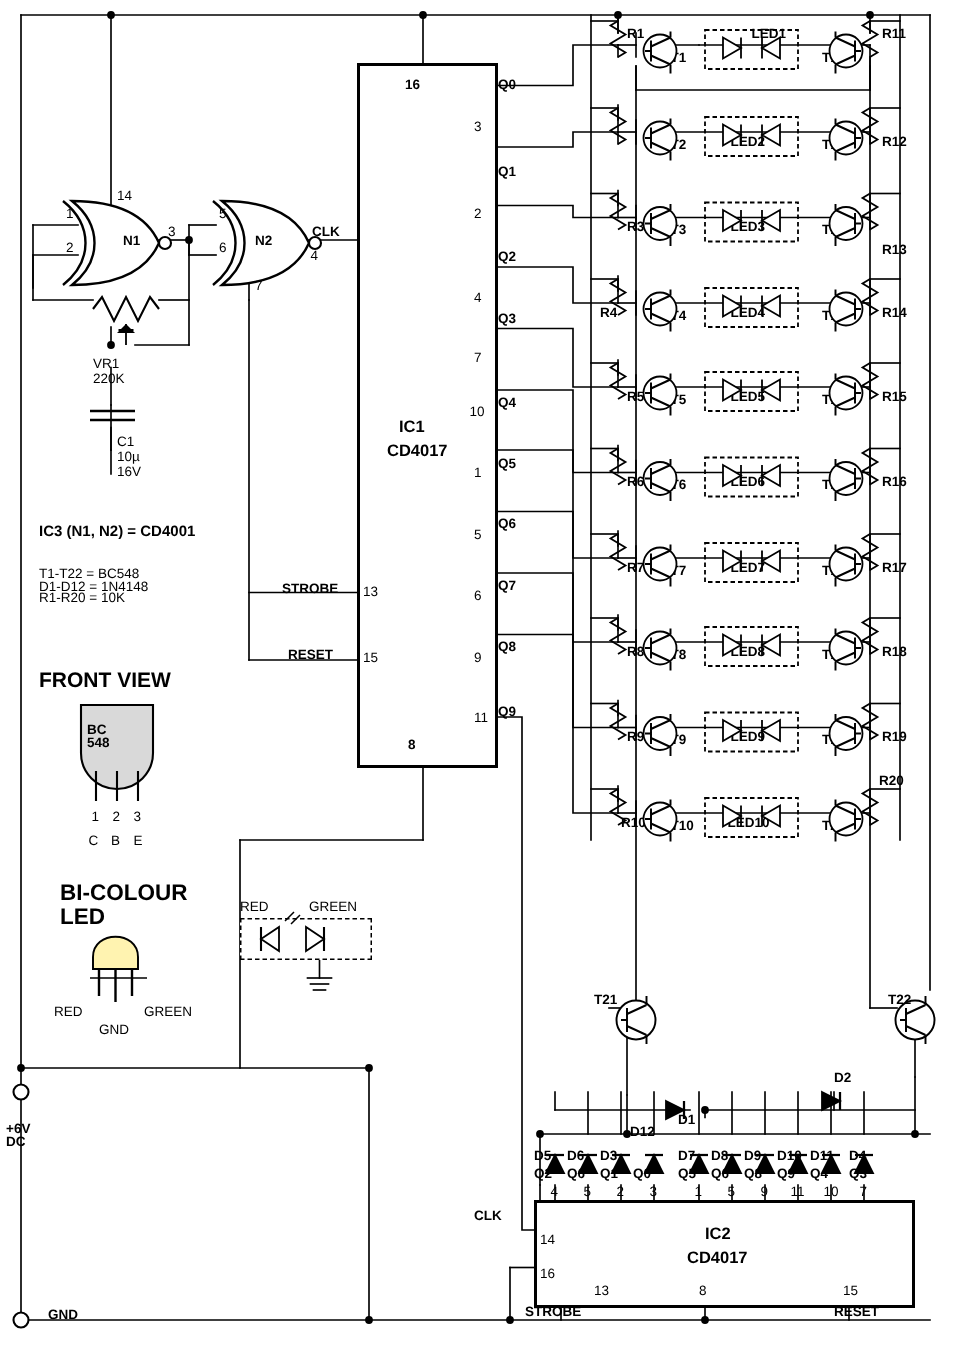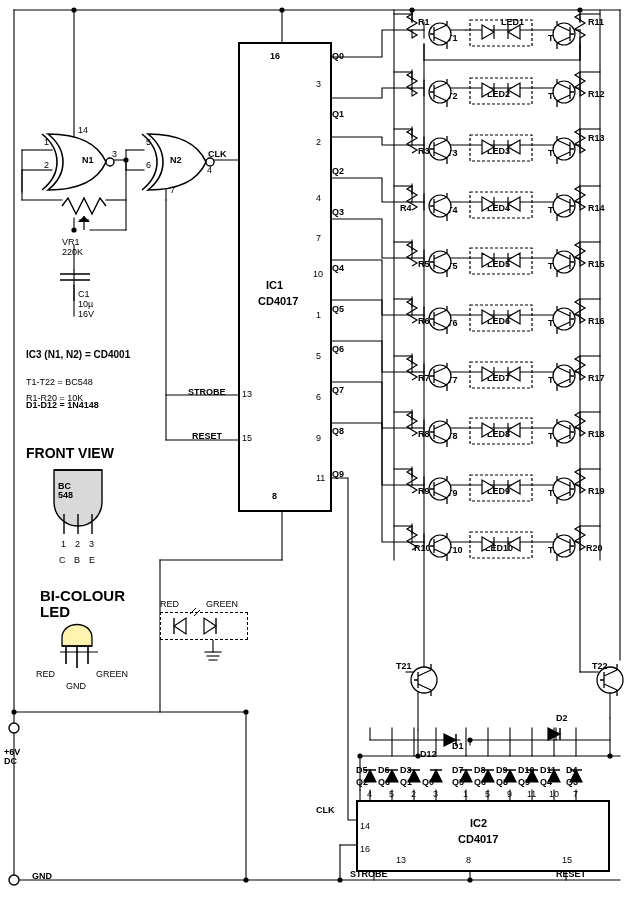--- a/index.html
+++ b/index.html
@@ -299,21 +299,21 @@
 
 <svg width="40" height="24" style="left:56px;top:268px;">
   <path d="M4,6 L34,6 M4,12 L34,12" stroke="#000" stroke-width="1.6" fill="none"></path>
 </svg>
 <div class="lbl" style="left:78px;top:290px;">C1</div>
 <div class="lbl" style="left:78px;top:300px;">10µ</div>
 <div class="lbl" style="left:78px;top:310px;">16V</div>
 
 <div class="lbl b" style="left:26px;top:350px;font-size:10px;">IC3 (N1, N2) = CD4001</div>
 <div class="lbl" style="left:26px;top:378px;">T1-T22 = BC548</div>
-<div class="lbl" style="left:26px;top:401px;font-weight:bold;">D1-D12 = 1N4148</div>
+<div class="lbl" style="left:26px;top:387px;">D1-D12 = 1N4148</div>
 <div class="lbl" style="left:26px;top:394px;">R1-R20 = 10K</div>
 
 <div class="lbl b" style="left:26px;top:446px;font-size:14px;">FRONT VIEW</div>
 <svg width="80" height="70" style="left:50px;top:462px;">
   <path d="M4,8 L4,40 A24,24 0 0 0 52,40 L52,8 Z" fill="#d9d9d9" stroke="#000" stroke-width="1.4"></path>
   <path d="M4,8 L52,8" stroke="#000" stroke-width="1.4"></path>
   <path d="M14,52 L14,72 M28,52 L28,72 M42,52 L42,72" stroke="#000" stroke-width="1.4"></path>
 </svg>
 <div class="lbl b" style="left:58px;top:482px;">BC
 548</div>
@@ -399,21 +399,21 @@
 <div class="lbl b" style="left:436px;top:90px;text-decoration:underline;">R2</div>
 <div class="lbl b" style="left:447px;top:92px;">T2</div>
 <div class="lbl b" style="left:487px;top:90px;">LED2</div>
 <div class="lbl b" style="left:548px;top:92px;">T12</div>
 <div class="lbl b" style="left:588px;top:90px;">R12</div>
 
 <div class="lbl b" style="left:418px;top:147px;">R3</div>
 <div class="lbl b" style="left:447px;top:149px;">T3</div>
 <div class="lbl b" style="left:487px;top:147px;">LED3</div>
 <div class="lbl b" style="left:548px;top:149px;">T13</div>
-<div class="lbl b" style="left:588px;top:134px;">R13</div>
+<div class="lbl b" style="left:588px;top:162px;">R13</div>
 
 <div class="lbl b" style="left:400px;top:204px;">R4</div>
 <div class="lbl b" style="left:447px;top:206px;">T4</div>
 <div class="lbl b" style="left:487px;top:204px;">LED4</div>
 <div class="lbl b" style="left:548px;top:206px;">T14</div>
 <div class="lbl b" style="left:588px;top:204px;">R14</div>
 
 <div class="lbl b" style="left:418px;top:260px;">R5</div>
 <div class="lbl b" style="left:447px;top:262px;">T5</div>
 <div class="lbl b" style="left:487px;top:260px;">LED5</div>
@@ -441,21 +441,21 @@
 <div class="lbl b" style="left:418px;top:487px;">R9</div>
 <div class="lbl b" style="left:447px;top:489px;">T9</div>
 <div class="lbl b" style="left:487px;top:487px;">LED9</div>
 <div class="lbl b" style="left:548px;top:489px;">T19</div>
 <div class="lbl b" style="left:588px;top:487px;">R19</div>
 
 <div class="lbl b" style="left:414px;top:544px;">R10</div>
 <div class="lbl b" style="left:447px;top:546px;">T10</div>
 <div class="lbl b" style="left:485px;top:544px;">LED10</div>
 <div class="lbl b" style="left:548px;top:546px;">T20</div>
-<div class="lbl b" style="left:586px;top:544px;">R20</div>
+<div class="lbl b" style="left:586px;top:516px;">R20</div>
 
 <svg width="640" height="902" style="left:0;top:0;">
   <g stroke="#000" stroke-width="1.2" fill="none">
 
     <g>
       <path d="M412,14 l-5,3 l10,6 l-10,6 l10,6 l-5,3"></path>
       <path d="M412,72 l-5,3 l10,6 l-10,6 l10,6 l-5,3"></path>
       <path d="M412,129 l-5,3 l10,6 l-10,6 l10,6 l-5,3"></path>
       <path d="M412,186 l-5,3 l10,6 l-10,6 l10,6 l-5,3"></path>
       <path d="M412,242 l-5,3 l10,6 l-10,6 l10,6 l-5,3"></path>

